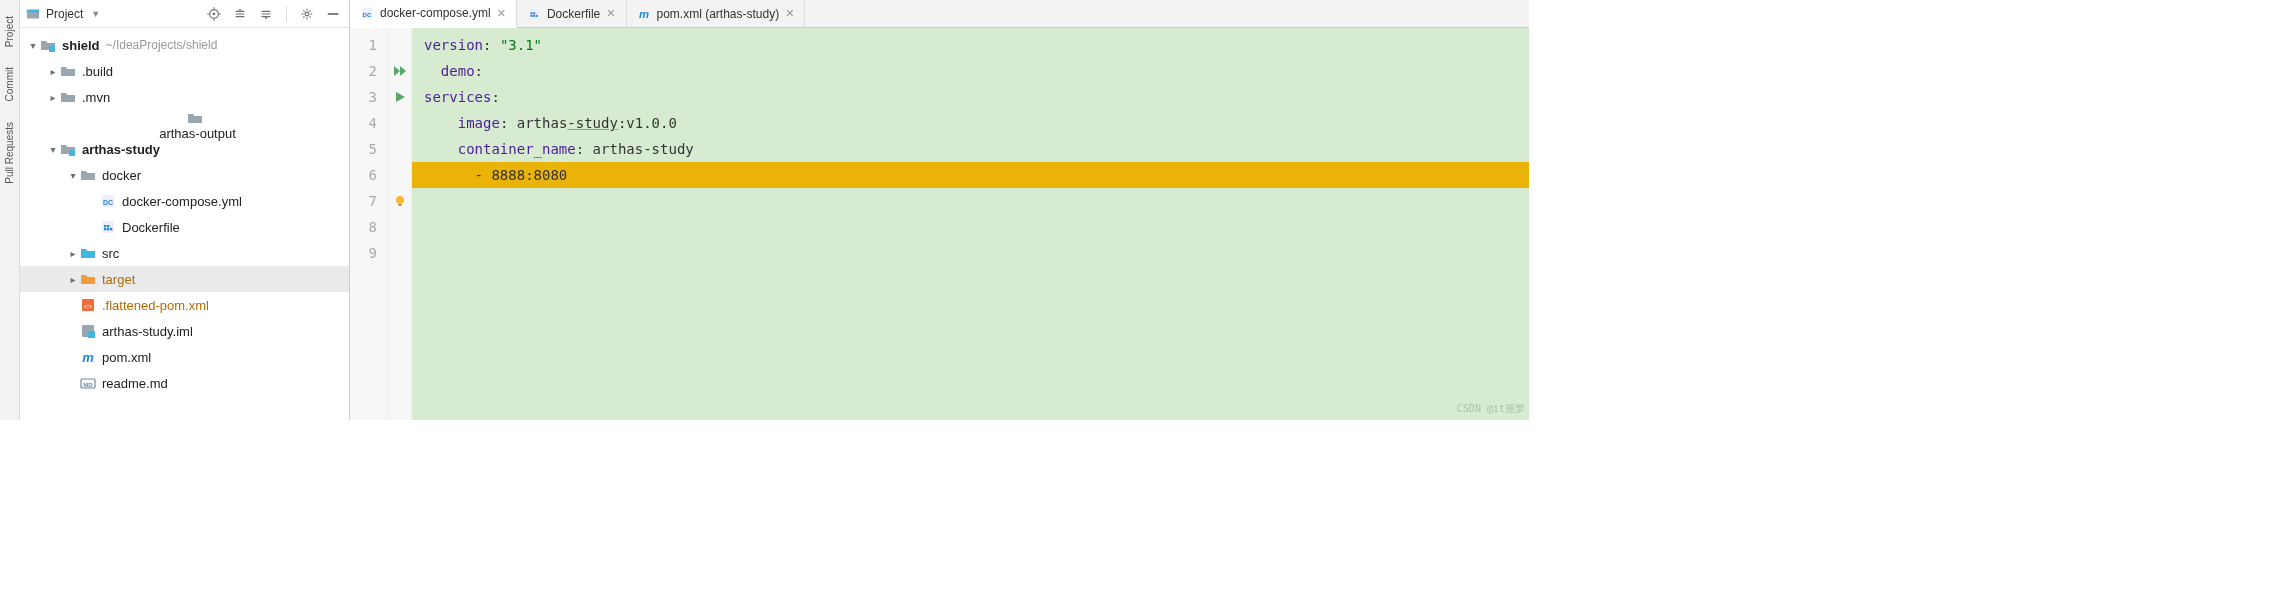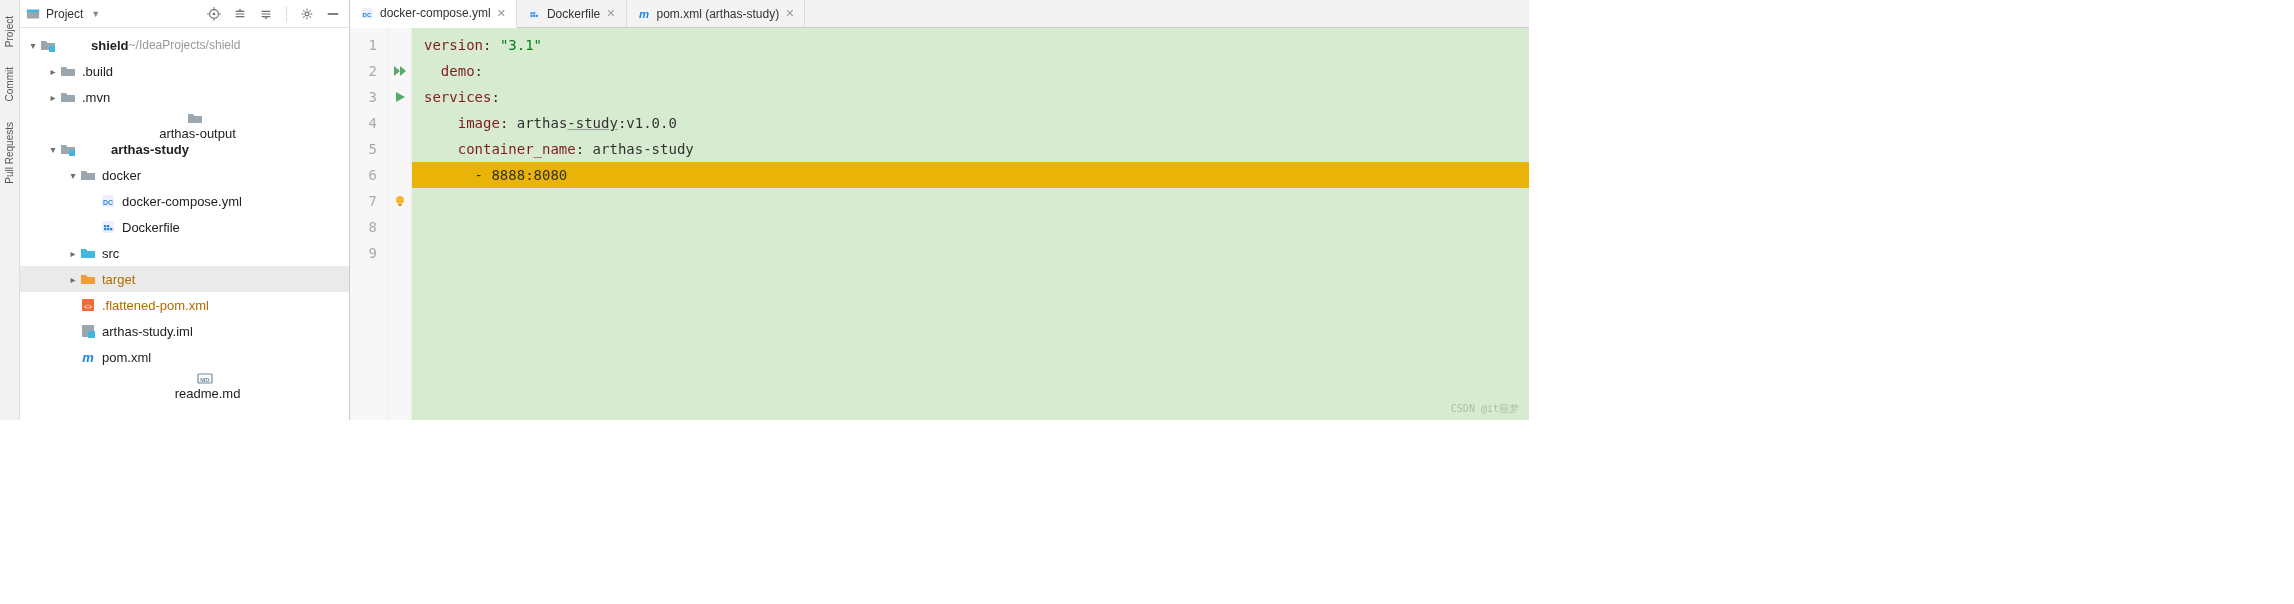--- a/index.html
+++ b/index.html
@@ -14,42 +14,42 @@
 .dd-arrow { color: #888; font-size: 9px; margin-left: 2px; }
 .sb-spacer { flex: 1; }
 .tbtn { width: 20px; height: 20px; display: flex; align-items: center; justify-content: center; color: #6e6e6e; cursor: pointer; border-radius: 3px; }
 .tree { flex: 1; overflow: auto; padding-top: 4px; font-size: 13px; }
 .trow { display: flex; align-items: center; height: 26px; cursor: pointer; }
 .trow.sel { background: #eaeaea; }
 .arr { width: 14px; text-align: center; color: #6e6e6e; font-size: 10px; }
 .arr.hidden { visibility: hidden; }
 .ic { width: 16px; height: 16px; margin-right: 6px; flex-shrink: 0; }
 .name { color: #222; }
-.name.bold { font-weight: bold; margin-left: 29px; }
+.name.bold { font-weight: bold; }
 .name.orange { color: #b36a00; }
-.path { color: #999; font-size: 12px; }
+.path { color: #999; margin-left: 6px; font-size: 12px; }
 .tabs { height: 28px; border-bottom: 1px solid #ccc; display: flex; align-items: stretch; background: #f3f3f3; }
 .tab { display: flex; align-items: center; padding: 0 10px; gap: 6px; border-right: 1px solid #ddd; background: #f3f3f3; cursor: pointer; font-size: 12px; }
 .tab.active { background: #fff; border-bottom: 2px solid #fff; margin-bottom: -1px; }
 .tab .close { color: #999; font-size: 11px; }
 .tabic { width: 14px; height: 14px; }
 .editor { flex: 1; display: flex; flex-direction: column; }
 .code { flex: 1; display: flex; font-family: Menlo, Consolas, monospace; font-size: 14px; }
 .gutter { width: 38px; background: #f7f7f7; border-right: 1px solid #eee; text-align: right; color: #aaa; padding-top: 4px; }
 .gline { height: 26px; line-height: 26px; padding-right: 10px; }
 .mgutter { width: 24px; background: #f7f7f7; border-right: 1px solid #eee; padding-top: 4px; }
 .mline { height: 26px; display: flex; align-items: center; justify-content: center; }
 .codearea { flex: 1; background: #d6ebd0; padding-top: 4px; position: relative; }
 .cline { height: 26px; line-height: 26px; padding-left: 12px; white-space: pre; }
 .cline.hl { background: #eab308; }
-.kw { color: #7f1d1d; }
+.kw { color: #4c1d95; }
 .str { color: #067d17; }
 .id { color: #333; }
 .under { text-decoration: underline; text-decoration-color: #999; }
-.watermark { position: absolute; right: 10px; bottom: 4px; font-size: 10px; color: rgba(0,0,0,.2); }
+.watermark { position: absolute; right: 4px; bottom: 4px; font-size: 10px; color: rgba(0,0,0,.2); }
 svg { display: block; }
 .sep { width: 1px; height: 16px; background: #ddd; margin: 0 4px; }
 </style>
 </head>
 <body>
 
 <div class="container">
   <div class="left-rail">
     <span class="rail-lbl">Project</span>
     <span class="rail-lbl">Commit</span>
@@ -205,21 +205,21 @@
           </svg>
           <span class="name">arthas-study.iml</span>
         </div>
         <div class="trow" style="padding-left: 46px;">
           <span class="arr hidden"></span>
           <svg class="ic" viewBox="0 0 16 16">
             <text x="8" y="13" font-size="13" text-anchor="middle" fill="#1e88e5" font-family="Arial" font-style="italic" font-weight="bold">m</text>
           </svg>
           <span class="name">pom.xml</span>
         </div>
-        <div class="trow" style="padding-left: 46px; flex-direction: column;">
+        <div class="trow" style="padding-left: 46px;">
           <span class="arr hidden"></span>
           <svg class="ic" viewBox="0 0 16 16">
             <rect x="1" y="4" width="14" height="9" rx="1" fill="none" stroke="#6e8a9e" stroke-width="1.2"></rect>
             <text x="8" y="11.5" font-size="6" text-anchor="middle" fill="#6e8a9e" font-weight="bold">MD</text>
           </svg>
           <span class="name">readme.md</span>
         </div>
       </div>
   </div>
 

